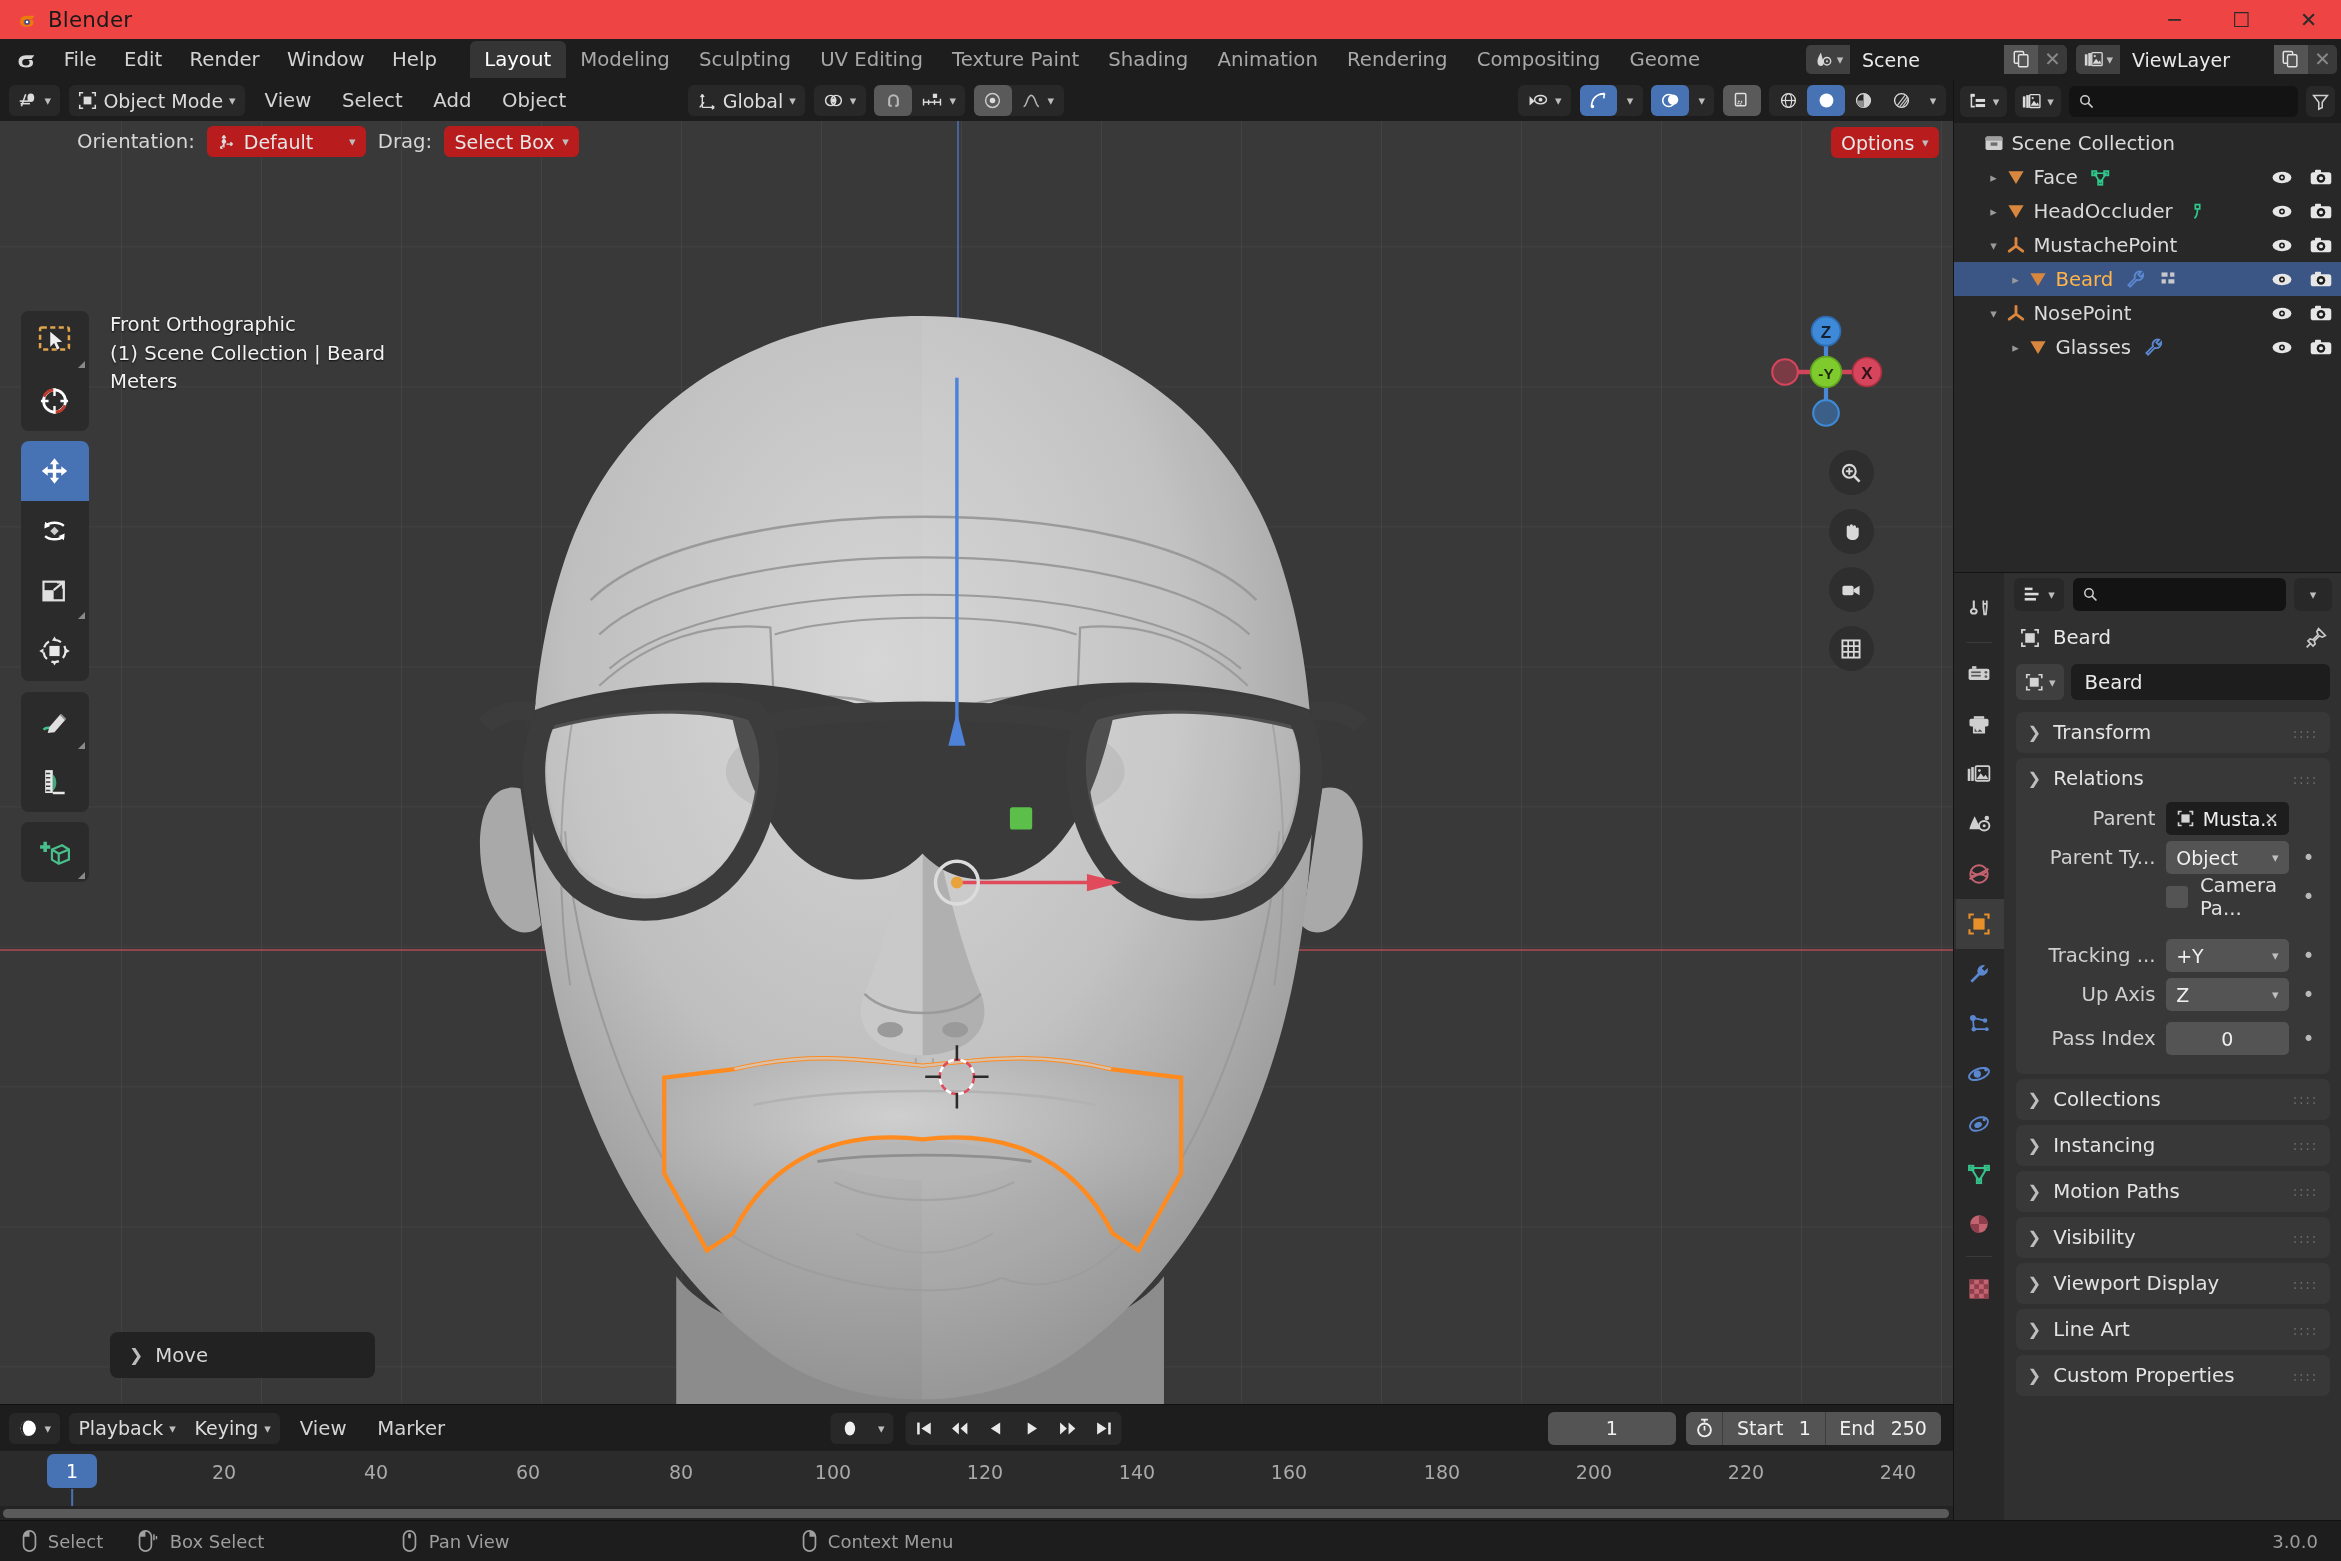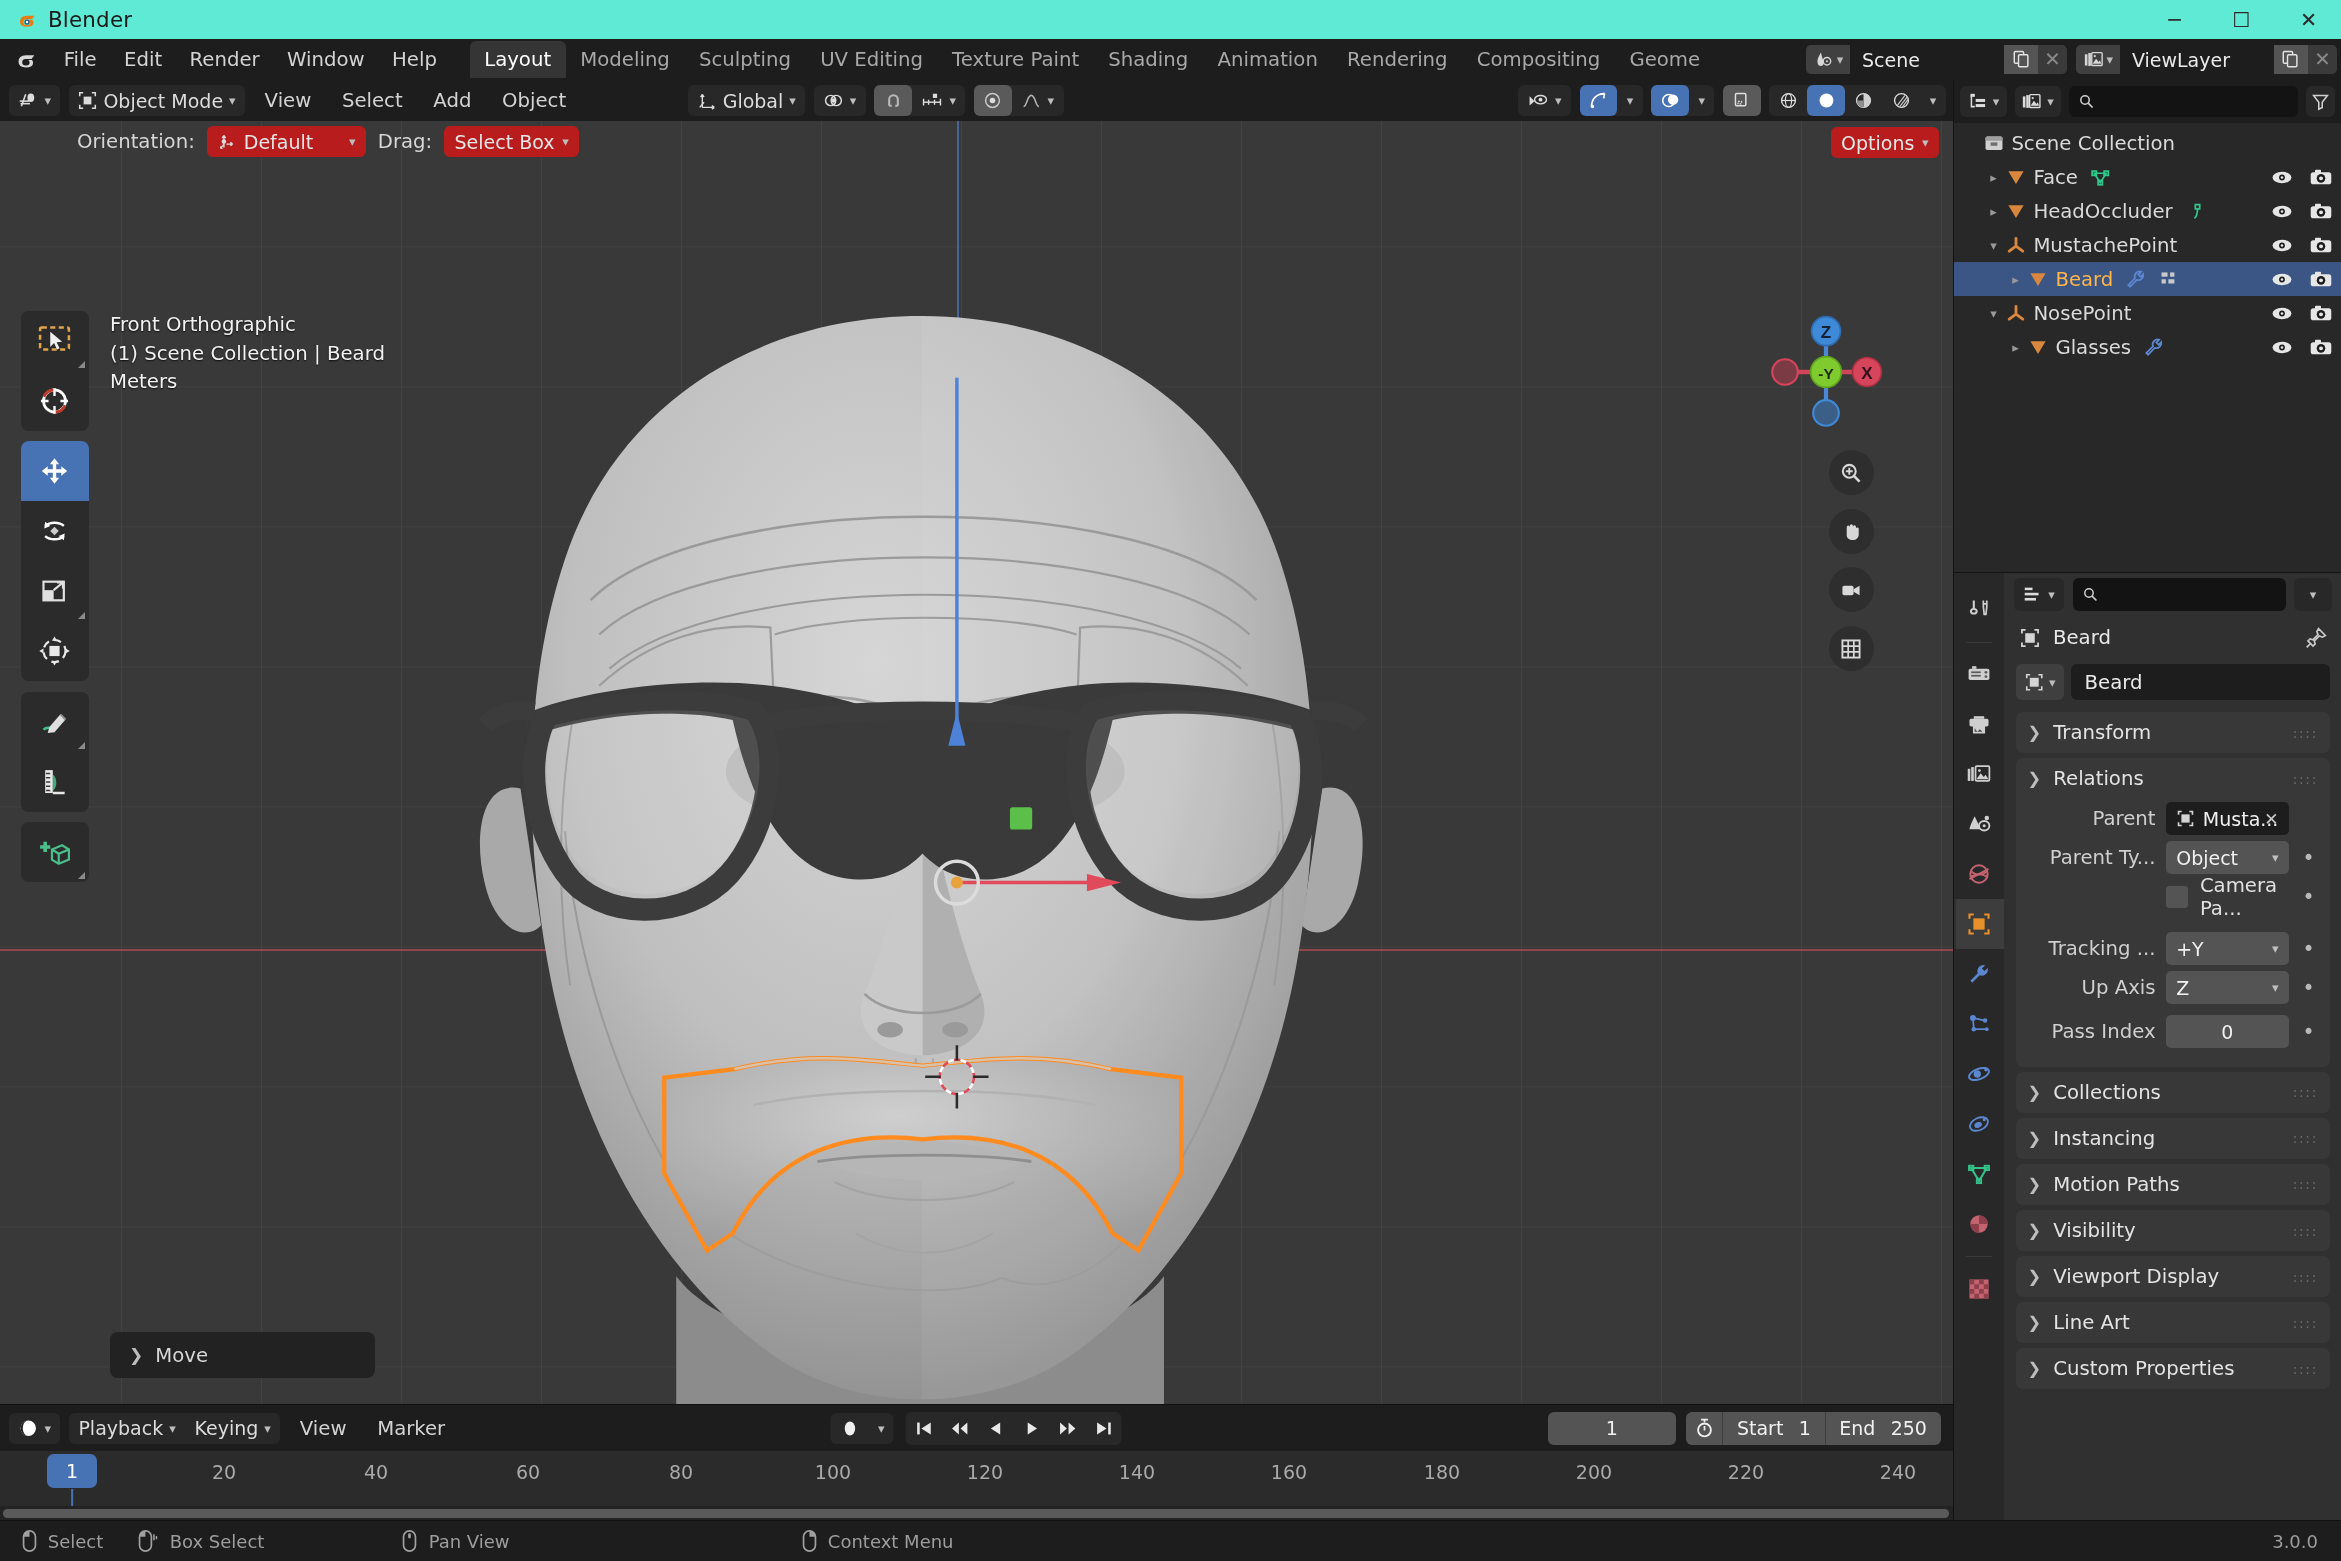--- a/index.html
+++ b/index.html
@@ -5,21 +5,21 @@
   * { box-sizing: border-box; margin:0; padding:0; }
   html,body { width:2342px; height:1561px; overflow:hidden; }
   body {
     font-family: "DejaVu Sans", "Liberation Sans", sans-serif;
     background:#1d1d1d; color:#e5e5e5;
     font-size:19.7px; -webkit-font-smoothing:antialiased;
   }
   .app { position:relative; width:2342px; height:1561px; display:flex; flex-direction:column; }
 
   
-  .titlebar{ height:39px; background:#5eead4; display:flex; align-items:center;
+  .titlebar{ height:39px; background:#ef4444; display:flex; align-items:center;
              flex:0 0 39px; position:relative; }
   .tb-logo{ margin-left:13.7px; width:24px; height:24px; display:flex; align-items:center; justify-content:center;}
   .tb-title{ color:#1a1a1a; font-size:21.4px; margin-left:10.3px; letter-spacing:0.2px;}
   .tb-ctrls{ position:absolute; right:0; top:0; height:39px; display:flex; }
   .tb-btn{ width:67px; height:39px; display:flex; align-items:center; justify-content:center;
            color:#2b2b2b; font-size:20.5px;}
 
   
   .topbar{ flex:0 0 41px; height:41px; background:#1d1d1d; display:flex; align-items:center;
            padding-left:12px; gap:0; position:relative;}
@@ -1273,21 +1273,21 @@
                 <div class="anim-dot">•</div>
               </div>
               <div class="prow">
                 <div class="plabel"></div>
                 <div style="flex:1 1 auto;display:flex;align-items:center;gap:12px;">
                   <span class="ckbox"></span>
                   <span style="font-size:19.7px;color:#e0e0e0">Camera Pa...</span>
                 </div>
                 <div class="anim-dot">•</div>
               </div>
-              <div class="prow" style="margin-top:13px">
+              <div class="prow" style="margin-top:20px">
                 <div class="plabel">Tracking ...</div>
                 <div class="pfield">
                   <span>+Y</span>
                   <span class="ch">▾</span>
                 </div>
                 <div class="anim-dot">•</div>
               </div>
               <div class="prow">
                 <div class="plabel">Up Axis</div>
                 <div class="pfield">

